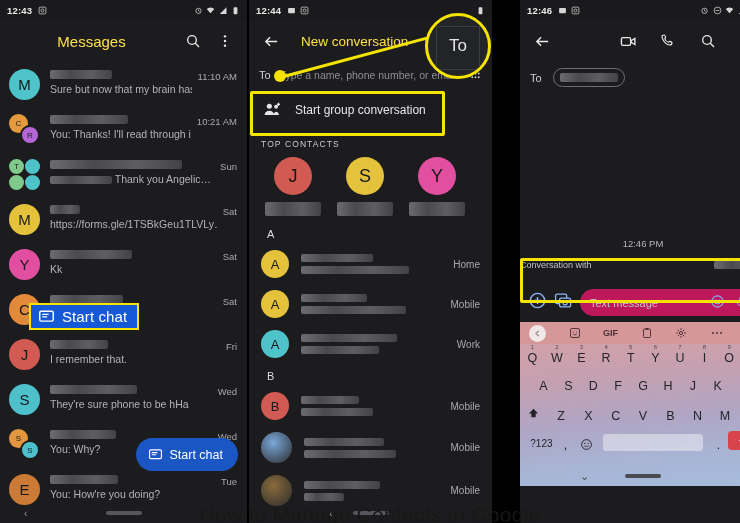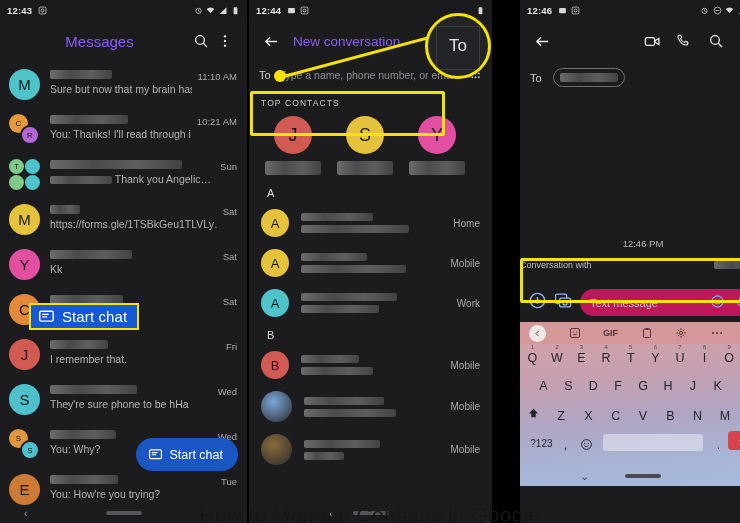--- a/index.html
+++ b/index.html
@@ -23,21 +23,21 @@
     height:20px; display:flex; align-items:center;
     padding:0 7px; color:#e8e8e8; font-size:9.5px; letter-spacing:.2px;
     background:#1a1a1c;
   }
   .statusbar .clock { font-weight:600; }
   .sb-icons-left { display:flex; gap:4px; margin-left:6px; align-items:center; }
   .sb-icons-right { margin-left:auto; display:flex; gap:3.5px; align-items:center; }
   .sb-ic { width:9px; height:9px; display:inline-block; opacity:.92; }
 
   
-  .appbar { height:42px; display:flex; align-items:center; padding:0 10px; color:#8b5cf6; }
+  .appbar { height:42px; display:flex; align-items:center; padding:0 10px; color:#fde047;gap:8px; }
   .appbar .title { font-size:15px; font-weight:400; }
   .appbar .grow { flex:1; }
   .icon-btn { width:24px; height:24px; display:flex; align-items:center; justify-content:center; }
 
   
   .convlist { position:relative; }
   .conv { display:flex; align-items:flex-start; padding:7px 10px 7px 9px; position:relative; }
   .avatar {
     width:31px; height:31px; border-radius:50%; flex:none;
     display:flex; align-items:center; justify-content:center;
@@ -261,21 +261,21 @@
           <div class="conv-body">
             <div class="redact" style="width: 66px;"></div>
             <div class="snippet">You: Why?</div>
           </div>
           <div class="time">Wed</div>
         </div>
         <div class="conv">
           <div class="avatar" style="background: rgb(203, 123, 54);">E</div>
           <div class="conv-body">
             <div class="redact" style="width: 68px;"></div>
-            <div class="snippet">You: How're you trying?</div>
+            <div class="snippet">You: How're you doing?</div>
           </div>
           <div class="time">Tue</div>
         </div>
       </div>
 
     <div class="fab">
       <svg width="15" height="15" viewBox="0 0 24 24">
         <rect x="2.5" y="4.5" width="19" height="14" rx="2" fill="none" stroke="#fff" stroke-width="1.9"></rect>
         <path d="M6 9h9M6 12.5h7" stroke="#fff" stroke-width="1.7"></path>
       </svg>
@@ -340,20 +340,30 @@
               <circle cx="12" cy="12" r="1.7"></circle>
               <circle cx="18" cy="12" r="1.7"></circle>
             <circle cx="6" cy="19" r="1.7"></circle>
               <circle cx="12" cy="19" r="1.7"></circle>
               <circle cx="18" cy="19" r="1.7"></circle>
           </g>
         </svg>
       </span>
     </div>
 
+    <div class="grouprow">
+      <svg width="19" height="19" viewBox="0 0 24 24">
+        <circle cx="8" cy="8" r="3.2" fill="#e6e6e8"></circle>
+          <path d="M2 19c0-3.3 2.7-5.5 6-5.5s6 2.2 6 5.5z" fill="#e6e6e8"></path>
+        <circle cx="16.5" cy="8.5" r="2.4" fill="#e6e6e8"></circle>
+          <path d="M13.5 19c0-2.6 1.6-4.2 3.2-4.2 1.7 0 3.3 1.6 3.3 4.2z" fill="#e6e6e8"></path>
+        <path d="M19.5 3.5v4M17.5 5.5h4" stroke="#e6e6e8" stroke-width="1.7"></path>
+      </svg>
+      <span>Start group conversation</span>
+    </div>
 
     <div class="sectionhdr">TOP CONTACTS</div>
 
     <div class="topcontacts" id="top-contacts">
         <div class="tc">
           <div class="avatar" style="background:#d15a53">J</div>
           <div class="redact" style="width:56px;height:14px;"></div>
         </div>
         <div class="tc">
           <div class="avatar" style="background:#e4c23c">S</div>

